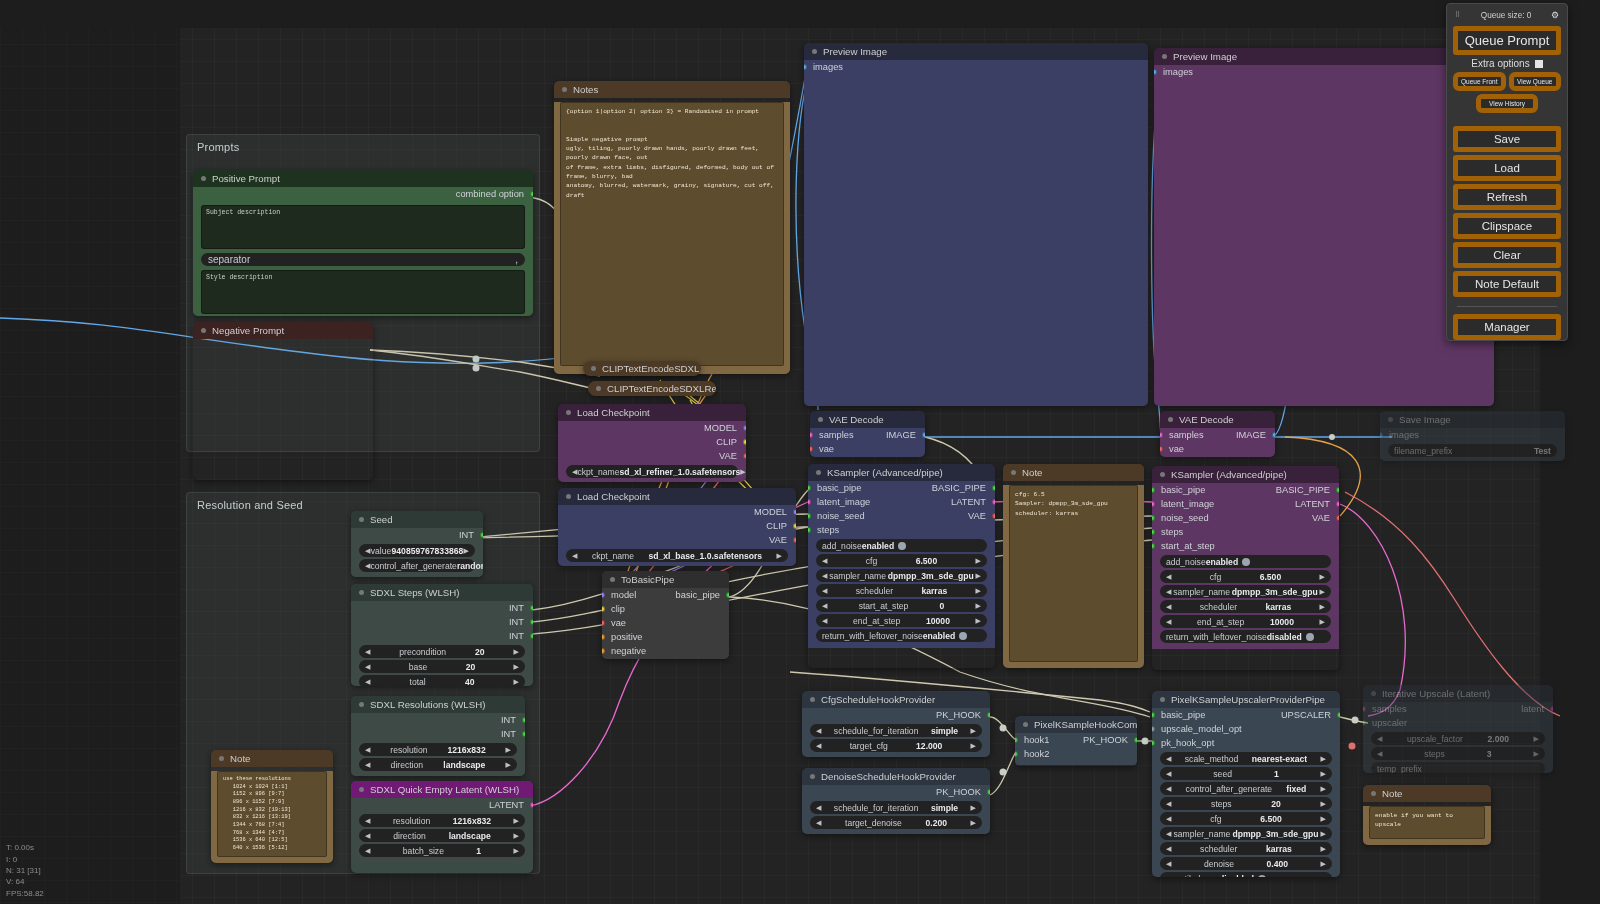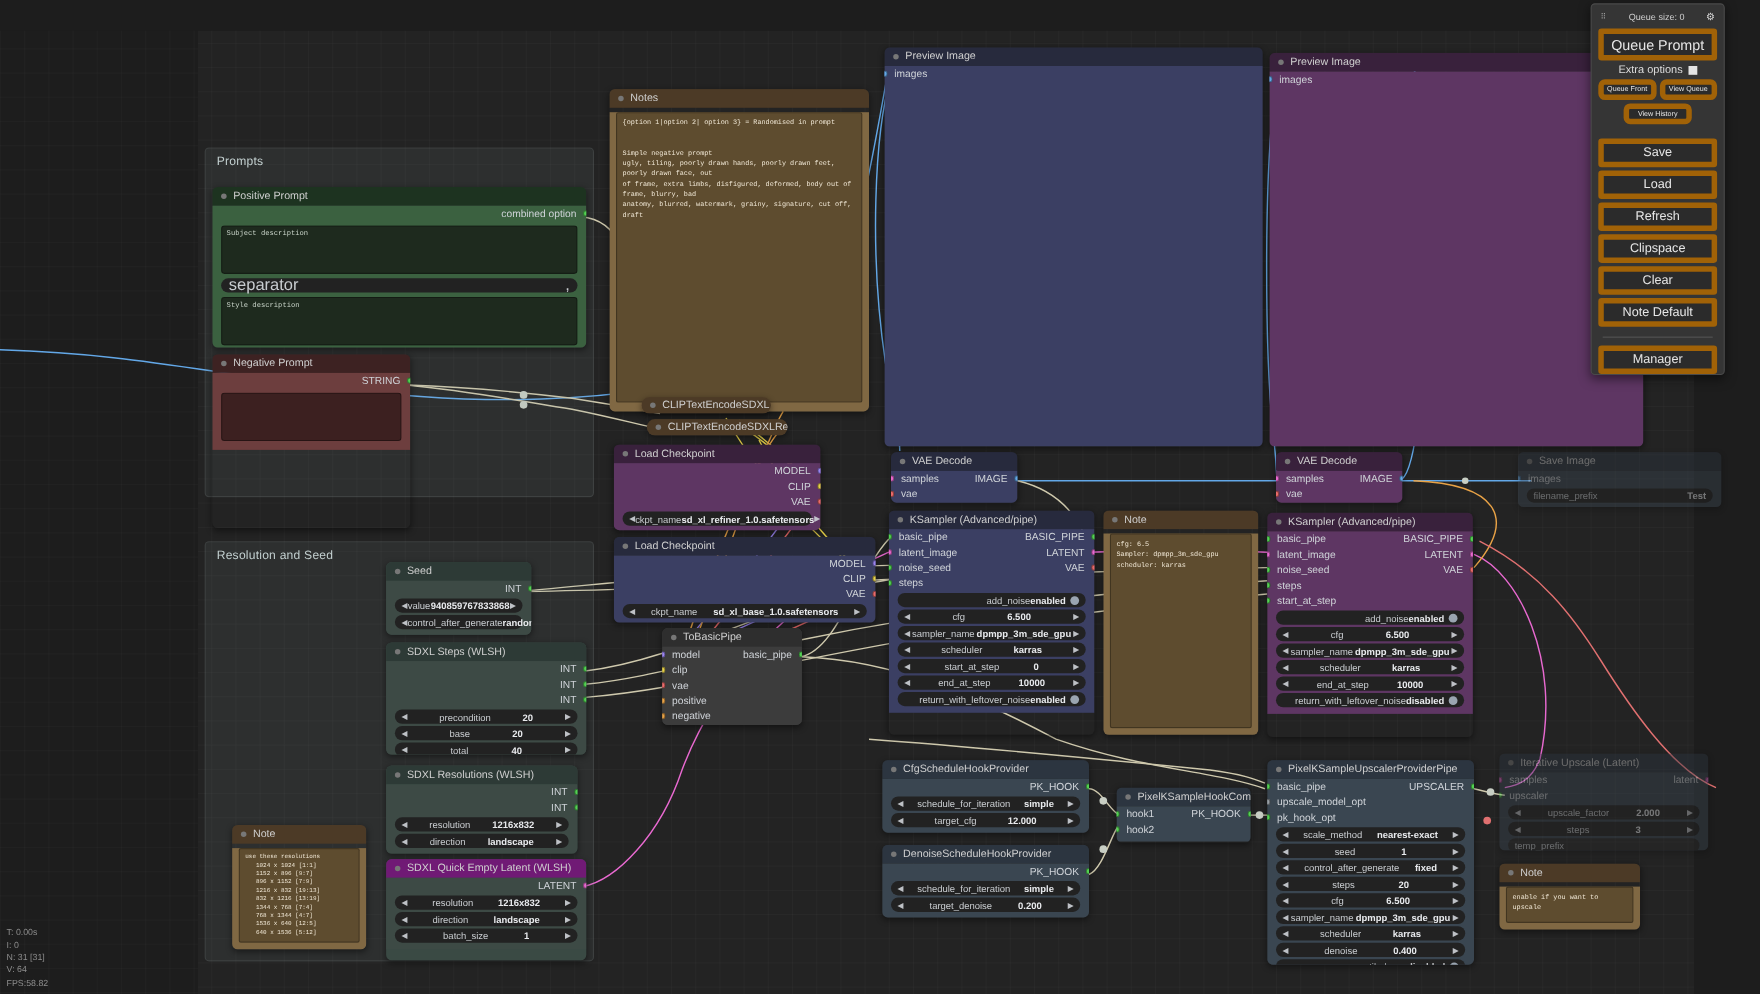--- a/index.html
+++ b/index.html
@@ -114,36 +114,36 @@
   
   .widget {
     position:relative; margin: 2px 8px; height:13px;
     background:#222; border-radius:7px;
     display:flex; align-items:center; justify-content:space-between;
     padding: 0 6px; color:#d8dce0; font-size:8.6px;
   }
   .widget .wlabel { opacity:0.92; }
   .widget .wval { font-weight:bold; color:#e8eaed; }
   .arrow-l, .arrow-r { font-size:7px; color:#cfd3d8; opacity:0.9; }
-  .widget.bool { justify-content:flex-end; }
+  .widget.bool { justify-content:flex-start; }
   .toggle-dot { width:8px; height:8px; border-radius:50%; background:#9aa5b1; }
   .widget.plain { background:#2a2a2a; }
 
   
   .ta {
     margin: 4px 8px; background:#1e2a1e; border:1px solid rgba(0,0,0,0.35);
     border-radius:3px; height:44px; color:#c9d4c9;
     font-family:"Liberation Mono", monospace; font-size:6.5px;
     padding:3px 4px; overflow:hidden;
   }
   .ta.red { background:#3c2020; }
   .sep-widget {
     margin: 2px 8px; height:13px; background:#222; border-radius:7px;
     display:flex; align-items:center; justify-content:space-between;
-    padding:0 7px; font-size:15px; color:#c8ccd0;
+    padding:0 7px; font-size:10px; color:#c8ccd0;
   }
 
   
   .note-ta {
     margin: 4px 6px; background:#5e4c2f; border:1px solid rgba(0,0,0,0.3);
     border-radius:2px; color:#efe6d4;
     font-family:"Liberation Mono", monospace; font-size:6.2px;
     line-height:1.5; padding:4px 5px; white-space:pre-wrap; overflow:hidden;
   }
 
@@ -289,29 +289,20 @@
         <span>,</span>
       </div>
       <div class="ta">Style description</div>
     </div>
   </div>
 
   <div class="node n-red" style="left:193px; top:322px; width:180px; height:158px;">
     <div class="node-head">
       <span class="node-dot"></span>
       <span>Negative Prompt</span>
-    </div>
-    <div class="node-body">
-      <div class="rows">
-        <div class="row out">
-          <span>STRING</span>
-          <span class="slot out s-green"></span>
-        </div>
-      </div>
-      <div class="ta red"></div>
     </div>
   </div>
 
   <div class="node n-note" style="left:554px; top:81px; width:236px; height:293px;">
     <div class="node-head">
       <span class="node-dot"></span>
       <span>Notes</span>
     </div>
     <div class="node-body" style="height:276px;">
       <div class="note-ta" style="height:264px;">{option 1|option 2| option 3} = Randomised in prompt

